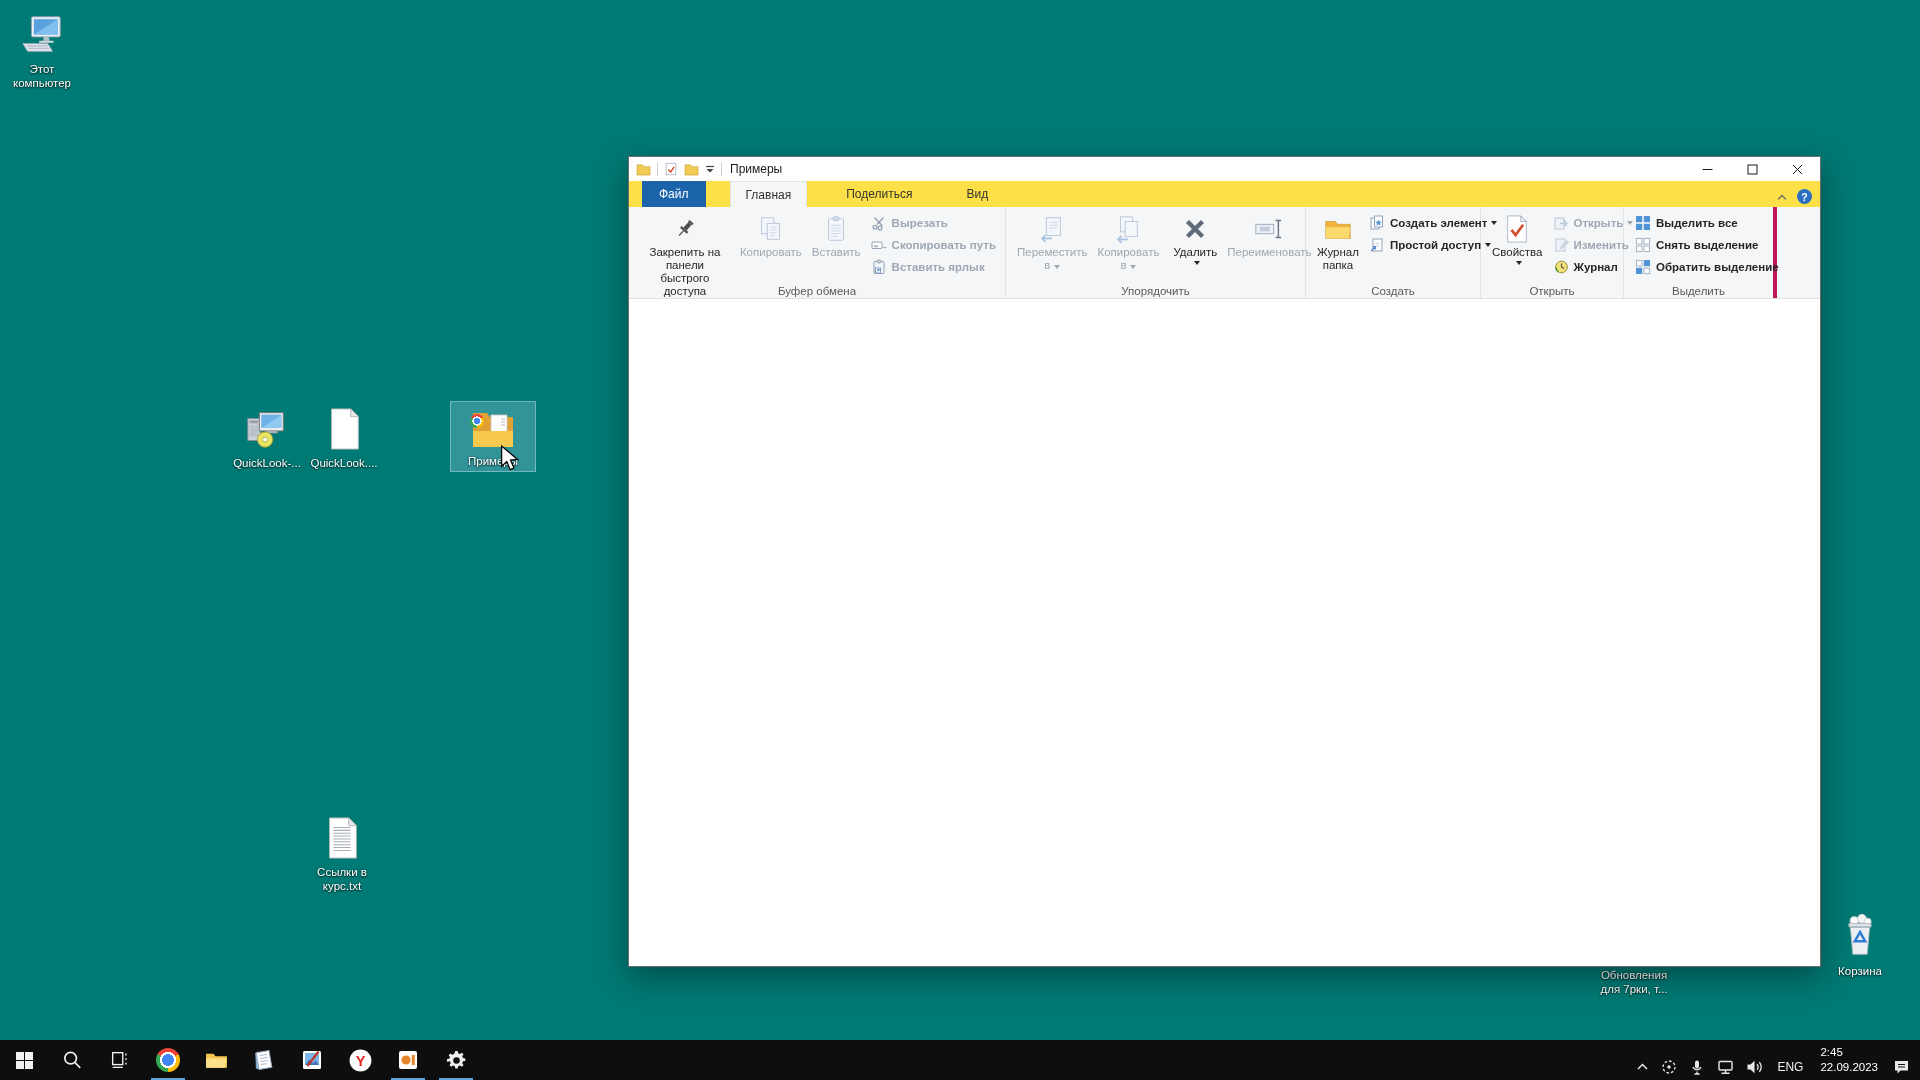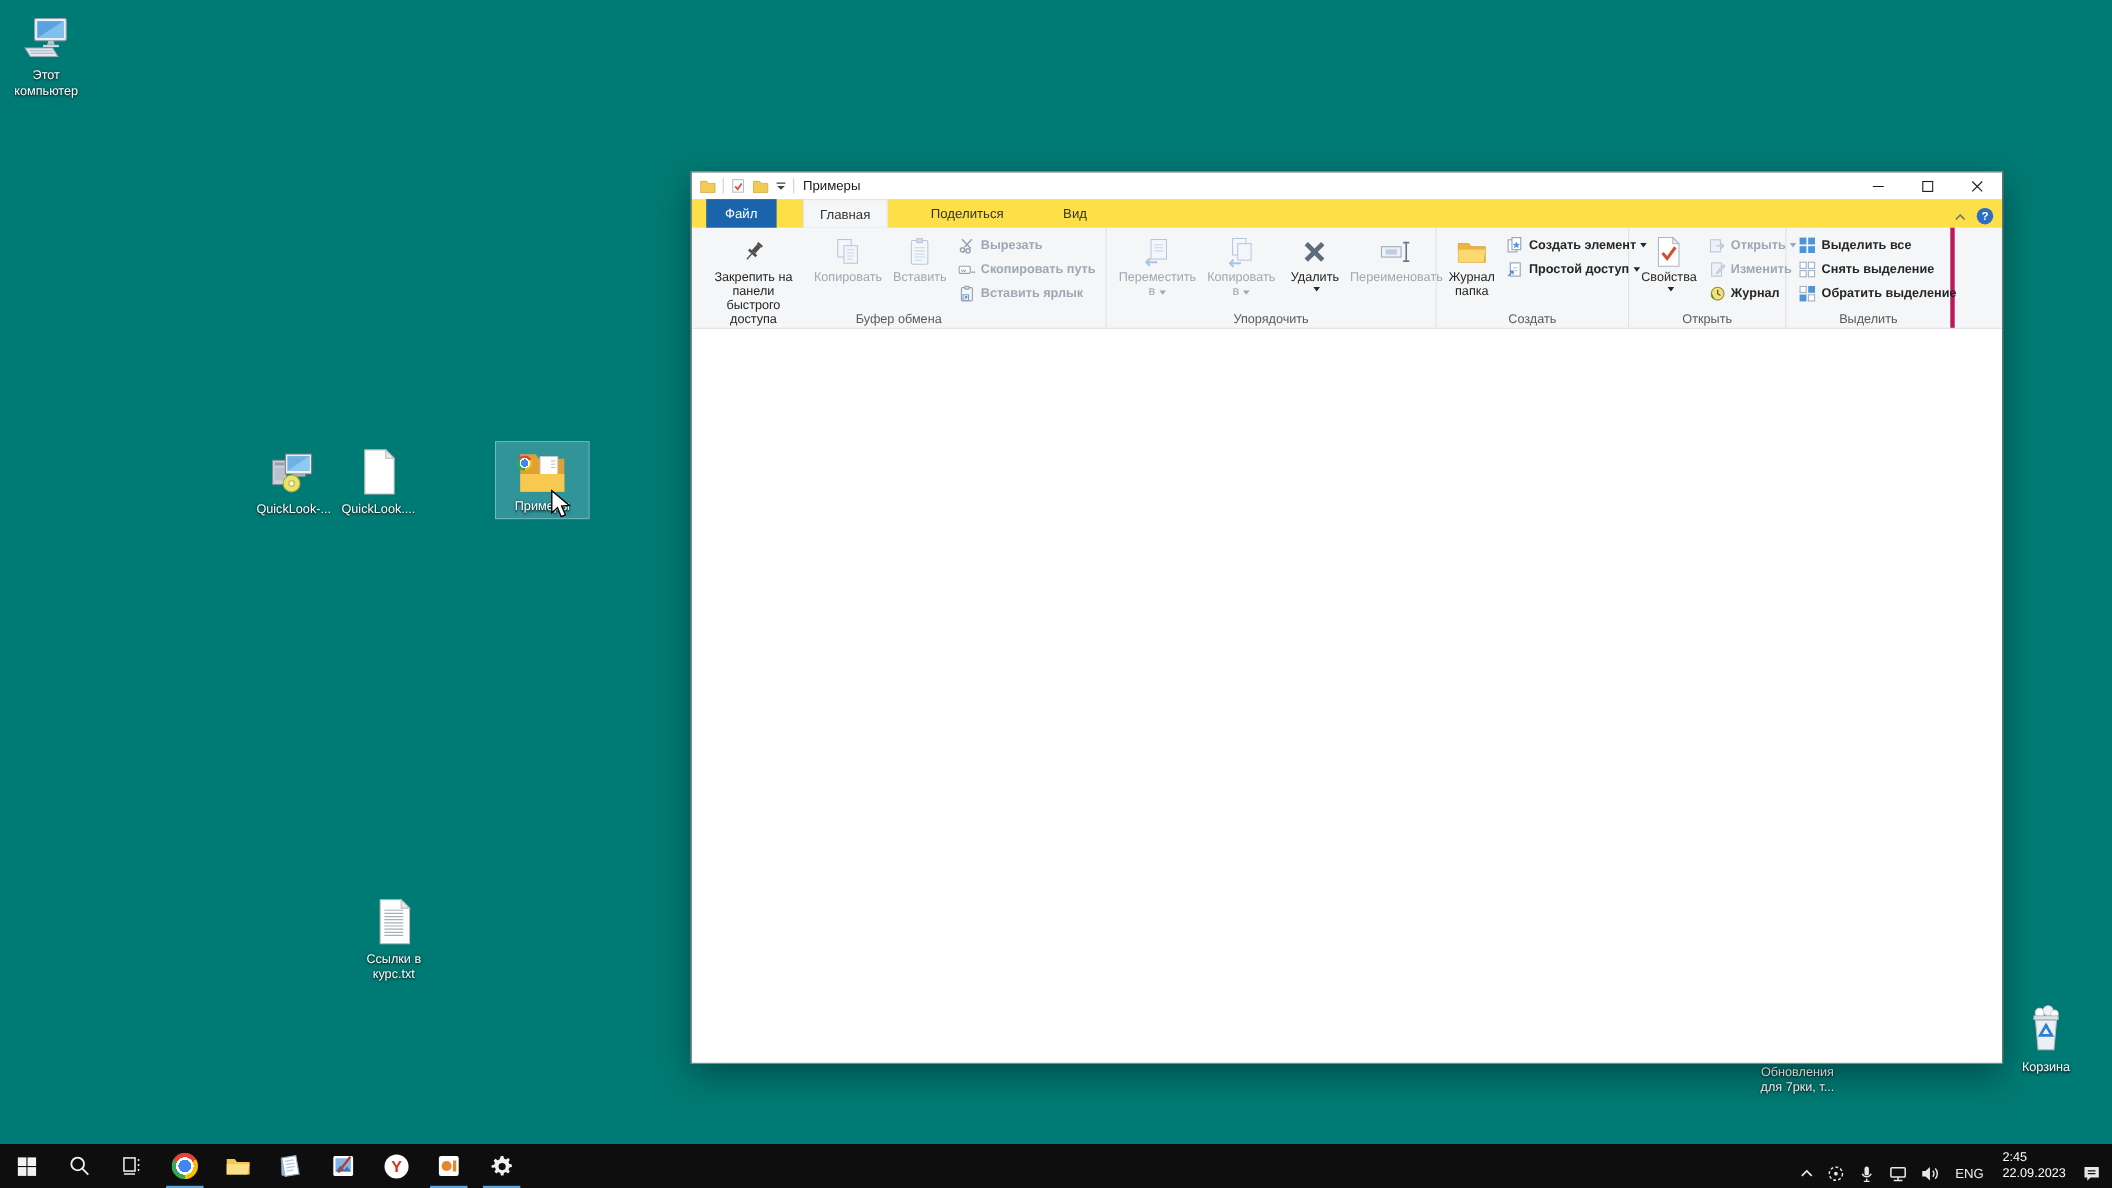--- a/index.html
+++ b/index.html
@@ -119,21 +119,21 @@
         <path d="M3 7 h14 l3 4 h23 v30 H3 Z" fill="#dfa036"></path>
         <rect x="21" y="9" width="16" height="26" fill="#fdfdfd" stroke="#c9c9c9" stroke-width="0.8"></rect>
         <path d="M31 13 h4 M31 16 h4 M31 19 h4" stroke="#c3c3c3" stroke-width="1"></path>
         <path d="M3 25 h40 v16 H3 Z" fill="#f7ca4f"></path>
       </svg>
       <div class="chrome abs" style="left:19px;top:12px;width:14px;height:14px;"></div>
     </div>
     <div class="lbl">Примеры</div>
   </div>
 
-  <div class="di" style="left:316px;top:813px;">
+  <div class="di" style="left:300px;top:813px;">
     <div class="ic">
       <svg width="42" height="46" viewBox="0 0 44 48">
         <path d="M9 3 h20 l8 8 v34 H9 Z" fill="#fff" stroke="#b9b9b9"></path>
         <path d="M29 3 l8 8 h-8 Z" fill="#e9e9e9" stroke="#b9b9b9"></path>
         <path d="M13 13h18M13 16h18M13 19h18M13 22h18M13 25h18M13 28h18M13 31h18M13 34h18M13 37h18" stroke="#a9afb6" stroke-width="1.1"></path>
       </svg>
     </div>
     <div class="lbl">
       <span>Ссылки в</span><br>
       <span>курс.txt</span>

